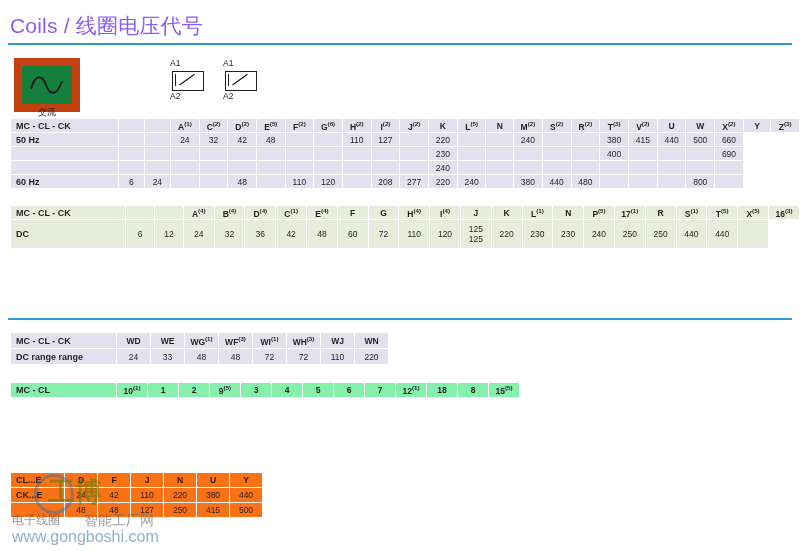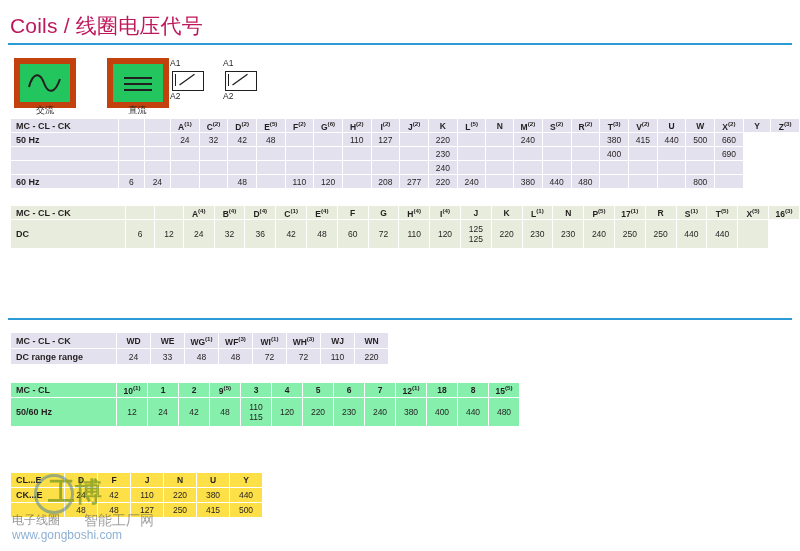--- a/index.html
+++ b/index.html
@@ -10,34 +10,34 @@
     font-size:9px;
     color:#231f20;
     position:relative;
     overflow:hidden;
   }
   .page{position:relative;width:800px;height:551px;}
 
   
   .title{
     position:absolute;left:10px;top:12px;
-    font-size:21px;color:#be185d;font-weight:400;
+    font-size:21px;color:#8b5cf6;font-weight:400;
     letter-spacing:.2px;
   }
   .title .sep{padding:0 6px;}
   .rule{
     position:absolute;left:8px;width:784px;height:2px;background:#2b9ad6;
   }
   #rule1{top:43px;}
   #rule2{top:318px;}
 
   
   .sym-row{position:absolute;left:14px;top:58px;}
   .sym-box{
-    width:50px;height:38px;border:6px solid #c2410c;background:#22c55e;
+    width:50px;height:38px;border:8px solid #c2410c;background:#15803d;
     display:inline-block;position:relative;vertical-align:top;
   }
   .sym-label{
     position:absolute;top:40px;left:0;width:50px;text-align:center;font-size:9px;
   }
   .ac-wave{position:absolute;left:7px;top:10px;}
   .dc-lines{position:absolute;left:11px;top:13px;}
   .dc-lines div{background:#231f20;height:2px;margin-bottom:4px;}
   .dc-lines .l1{width:28px;}
   .dc-lines .l2{width:28px;}
@@ -94,42 +94,42 @@
   #t3 .cw{width:33px;}
 
   
   #t4{left:10px;top:382px;}
   #t4 td{background:#86efac;height:14px;}
   #t4 .c0{width:100px;}
   #t4 .cw{width:30px;}
 
   
   #t5{left:10px;top:472px;}
-  #t5 td{background:#fde047;height:14px;}
+  #t5 td{background:#f97316;height:14px;}
   #t5 .c0{width:48px;}
   #t5 .cw{width:32px;}
 
   .tall{height:28px !important;}
 
   
   .wm{
     position:absolute;left:6px;top:468px;width:210px;height:80px;
     opacity:.55;pointer-events:none;
   }
   .wm .gb{
     position:absolute;left:42px;top:6px;font-size:27px;color:#4d7c0f;font-weight:bold;
   }
   .wm .cn{
     position:absolute;left:6px;top:44px;font-size:12px;color:#3a3a3a;
   }
   .wm .cn2{
     position:absolute;left:78px;top:44px;font-size:14px;color:#555;
   }
   .wm .url{
-    position:absolute;left:6px;top:60px;font-size:12px;color:#2f6fae;
+    position:absolute;left:6px;top:60px;font-size:16px;color:#2f6fae;
   }
   .wm-circle{
     position:absolute;left:28px;top:6px;width:34px;height:34px;border-radius:50%;
     border:3px solid #2f6fae;opacity:.85;
   }
 </style>
 </head>
 <body>
 
 <div class="page">
@@ -141,28 +141,20 @@
   <div class="rule" id="rule2"></div>
 
   <div class="sym-row">
     <div class="sym-box">
       <svg class="ac-wave" width="36" height="18" viewBox="0 0 36 18">
         <path d="M2 13 C 6 -2, 13 -2, 17 9 C 21 20, 28 20, 33 5" stroke="#231f20" stroke-width="2" fill="none"></path>
       </svg>
       <div class="sym-label">交流</div>
     </div>
 
-    <div class="sym-box" style="margin-left:28px;">
-      <div class="dc-lines">
-        <div class="l1"></div>
-          <div class="l2"></div>
-          <div class="l3"></div>
-      </div>
-      <div class="sym-label">直流</div>
-    </div>
 
     <div class="coil-sym" style="left:150px;width:48px;height:50px;">
       <span class="aa" style="left:6px;top:0;">A1</span>
       <div class="coil-box">
         <svg class="slash" viewBox="0 0 24 18">
           <line x1="3" y1="15" x2="21" y2="2" stroke="#231f20" stroke-width="1.6"></line>
         </svg>
       </div>
       <span class="aa" style="left:6px;top:33px;">A2</span>
     </div>
@@ -405,39 +397,20 @@
       <td class="cw">3</td>
       <td class="cw">4</td>
       <td class="cw">5</td>
       <td class="cw">6</td>
       <td class="cw">7</td>
       <td class="cw">12<sup>(1)</sup></td>
       <td class="cw">18</td>
       <td class="cw">8</td>
       <td class="cw">15<sup>(5)</sup></td>
     </tr>
-    <tr>
-      <td class="c0 lbl tall">50/60 Hz</td>
-      <td class="tall">12</td>
-      <td class="tall">24</td>
-      <td class="tall">42</td>
-      <td class="tall">48</td>
-      <td class="tall">
-        <span>110</span><br>
-        <span>115</span>
-      </td>
-      <td class="tall">120</td>
-      <td class="tall">220</td>
-      <td class="tall">230</td>
-      <td class="tall">240</td>
-      <td class="tall">380</td>
-      <td class="tall">400</td>
-      <td class="tall">440</td>
-      <td class="tall">480</td>
-    </tr>
   </tbody>
     </table>
 
   <table id="t5">
     <tbody>
         <tr class="hdr">
       <td class="c0 lbl">CL...E</td>
       <td class="cw">D</td>
       <td class="cw">F</td>
       <td class="cw">J</td>

